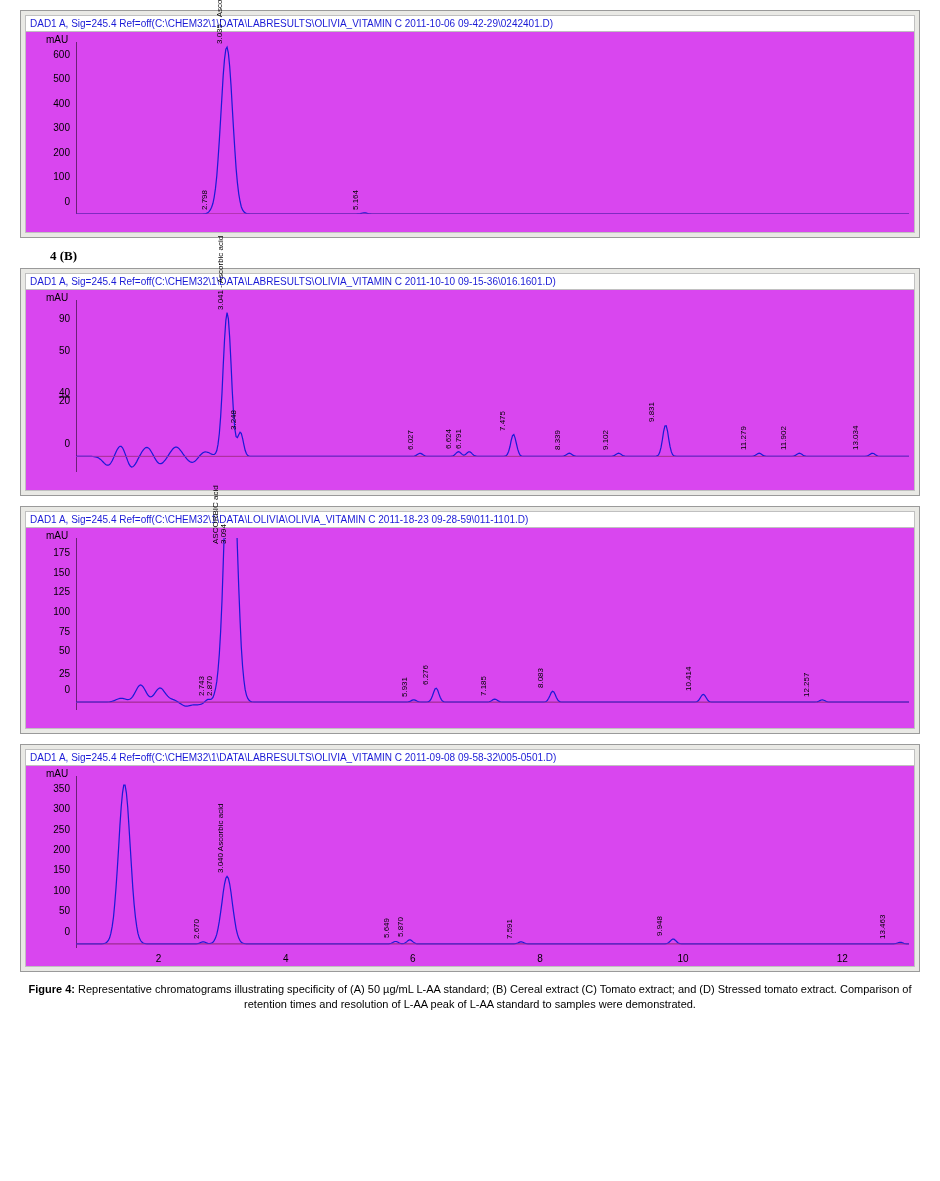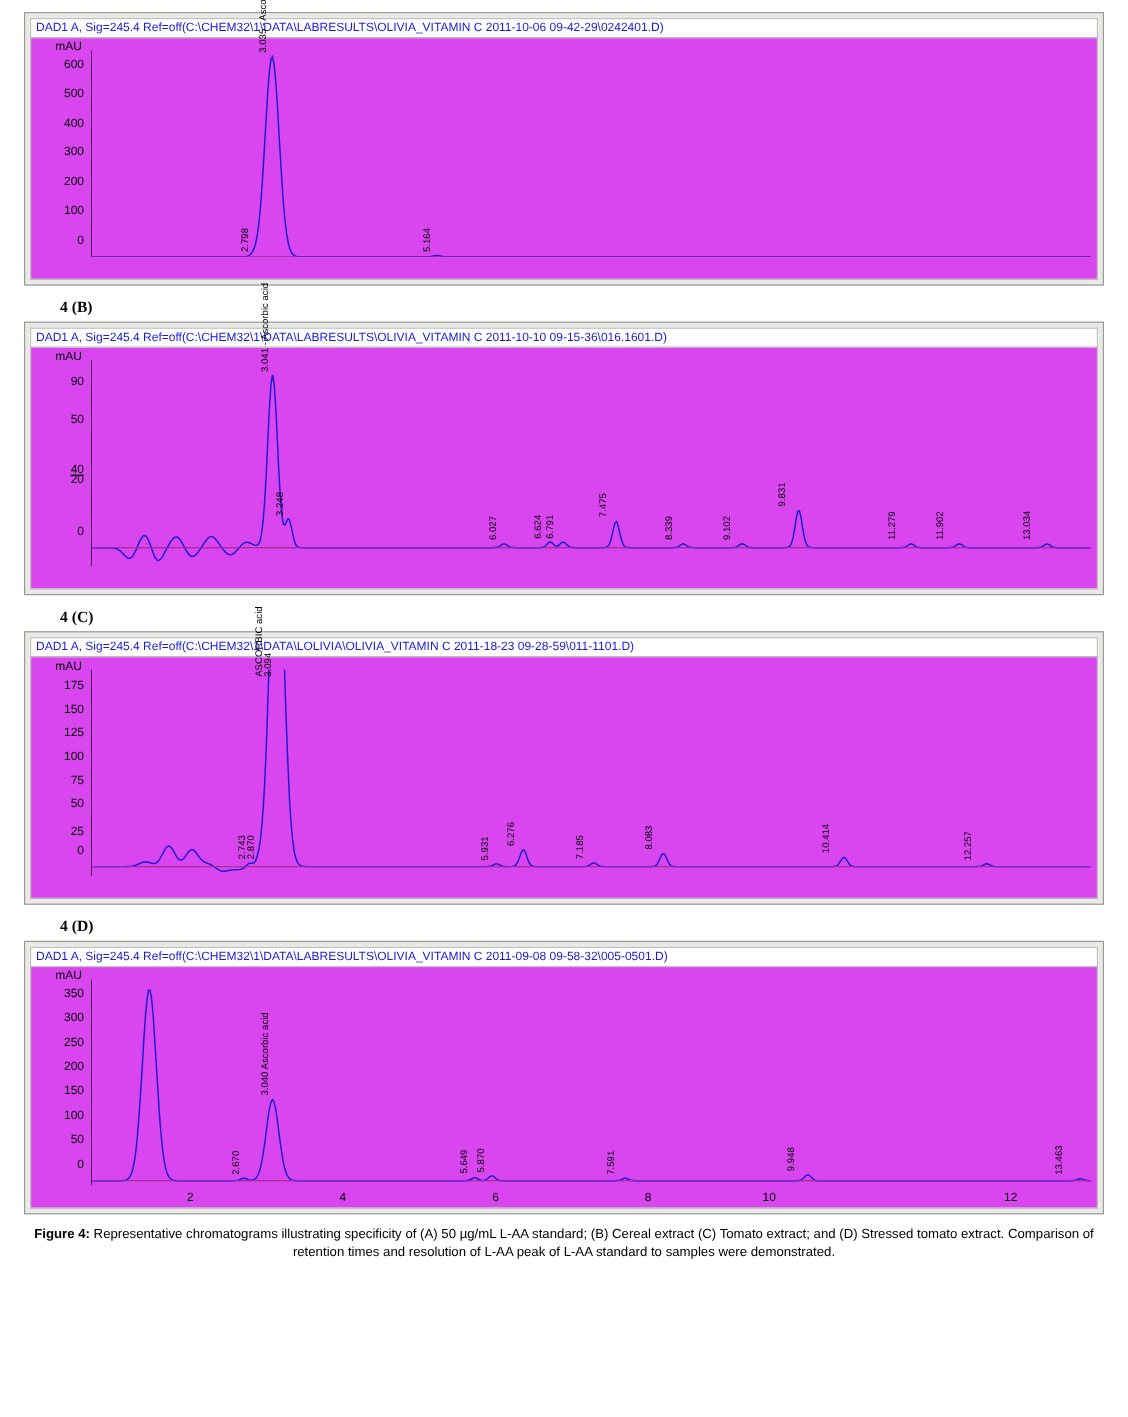--- a/index.html
+++ b/index.html
@@ -157,21 +157,20 @@
         <div class="peak-label" style="left: 437.18px; bottom: 41.3273px;">6.791</div>
         <div class="peak-label" style="left: 480.659px; bottom: 58.5273px;">7.475</div>
         <div class="peak-label" style="left: 535.58px; bottom: 39.7636px;">8.339</div>
         <div class="peak-label" style="left: 584.081px; bottom: 39.7636px;">9.102</div>
         <div class="peak-label" style="left: 630.42px; bottom: 67.9091px;">9.831</div>
         <div class="peak-label" style="left: 722.464px; bottom: 39.7636px;">11.279</div>
         <div class="peak-label" style="left: 762.065px; bottom: 39.7636px;">11.902</div>
         <div class="peak-label" style="left: 834.022px; bottom: 39.7636px;">13.034</div>
       </div>
     </div>
-    <div class="panel-label">4 (C)</div>
     <div class="chrom-frame">
       <div class="header-line">DAD1 A, Sig=245.4 Ref=off(C:\CHEM32\1\DATA\LOLIVIA\OLIVIA_VITAMIN C 2011-18-23 09-28-59\011-1101.D)</div>
       <div class="plot-area">
         <div class="y-axis-label">mAU</div>
         <div class="y-ticks">
           <div class="y-tick" style="bottom: 20.8182px;">0</div>
           <div class="y-tick" style="bottom: 37px;">25</div>
           <div class="y-tick" style="bottom: 59.9091px;">50</div>
           <div class="y-tick" style="bottom: 79.4545px;">75</div>
           <div class="y-tick" style="bottom: 99px;">100</div>
@@ -192,41 +191,40 @@
         <div class="peak-label" style="left: 202.177px; bottom: 183.618px;">3.094</div>
         <div class="peak-label" style="left: 194.177px; bottom: 183.618px;">ASCORBIC acid</div>
         <div class="peak-label" style="left: 382.513px; bottom: 31.1636px;">5.931</div>
         <div class="peak-label" style="left: 404.443px; bottom: 42.8909px;">6.276</div>
         <div class="peak-label" style="left: 462.225px; bottom: 31.9455px;">7.185</div>
         <div class="peak-label" style="left: 519.307px; bottom: 39.7636px;">8.083</div>
         <div class="peak-label" style="left: 667.479px; bottom: 36.6364px;">10.414</div>
         <div class="peak-label" style="left: 784.631px; bottom: 31.1636px;">12.257</div>
       </div>
     </div>
-    <div class="panel-label">4 (D)</div>
     <div class="chrom-frame">
       <div class="header-line">DAD1 A, Sig=245.4 Ref=off(C:\CHEM32\1\DATA\LABRESULTS\OLIVIA_VITAMIN C 2011-09-08 09-58-32\005-0501.D)</div>
       <div class="plot-area">
         <div class="y-axis-label">mAU</div>
         <div class="y-ticks">
           <div class="y-tick" style="bottom: 17.0952px;">0</div>
           <div class="y-tick" style="bottom: 37.5714px;">50</div>
           <div class="y-tick" style="bottom: 58.0476px;">100</div>
           <div class="y-tick" style="bottom: 78.5238px;">150</div>
           <div class="y-tick" style="bottom: 99px;">200</div>
           <div class="y-tick" style="bottom: 119.476px;">250</div>
           <div class="y-tick" style="bottom: 139.952px;">300</div>
           <div class="y-tick" style="bottom: 160.429px; text-align: right;">350</div>
         </div>
         <div class="x-ticks">
           <div class="x-tick" style="left: 82.6357px;">2</div>
           <div class="x-tick" style="left: 209.767px;">4</div>
           <div class="x-tick" style="left: 336.899px;">6</div>
           <div class="x-tick" style="left: 464.031px;">8</div>
-          <div class="x-tick" style="left: 565px;">10</div>
+          <div class="x-tick" style="left: 607px;">10</div>
           <div class="x-tick" style="left: 718.295px; margin-left: 48px;">12</div>
         </div>
         <div class="chart-svg">
           <svg viewBox="0 0 820 172" preserveAspectRatio="none">
     <line x1="0" y1="0" x2="0" y2="172" stroke="#000" stroke-width="1"></line>
     <line x1="0" y1="167.9" x2="820" y2="167.9" stroke="#000" stroke-width="0.5"></line>
     <path d="M 0.0 167.9 L 1.3 167.9 L 2.5 167.9 L 3.8 167.9 L 5.1 167.9 L 6.4 167.9 L 7.6 167.9 L 8.9 167.9 L 10.2 167.9 L 11.4 167.9 L 12.7 167.9 L 14.0 167.9 L 15.3 167.9 L 16.5 167.9 L 17.8 167.9 L 19.1 167.9 L 20.3 167.9 L 21.6 167.9 L 22.9 167.9 L 24.2 167.9 L 25.4 167.8 L 26.7 167.7 L 28.0 167.5 L 29.2 167.0 L 30.5 166.1 L 31.8 164.5 L 33.1 161.8 L 34.3 157.4 L 35.6 150.7 L 36.9 141.1 L 38.1 128.1 L 39.4 111.6 L 40.7 92.2 L 42.0 71.0 L 43.2 49.9 L 44.5 31.0 L 45.8 16.8 L 47.0 9.2 L 48.3 9.2 L 49.6 16.8 L 50.9 31.0 L 52.1 49.9 L 53.4 71.0 L 54.7 92.2 L 55.9 111.6 L 57.2 128.1 L 58.5 141.1 L 59.8 150.7 L 61.0 157.4 L 62.3 161.8 L 63.6 164.5 L 64.8 166.1 L 66.1 167.0 L 67.4 167.5 L 68.7 167.7 L 69.9 167.8 L 71.2 167.9 L 72.5 167.9 L 73.7 167.9 L 75.0 167.9 L 76.3 167.9 L 77.6 167.9 L 78.8 167.9 L 80.1 167.9 L 81.4 167.9 L 82.6 167.9 L 83.9 167.9 L 85.2 167.9 L 86.4 167.9 L 87.7 167.9 L 89.0 167.9 L 90.3 167.9 L 91.5 167.9 L 92.8 167.9 L 94.1 167.9 L 95.3 167.9 L 96.6 167.9 L 97.9 167.9 L 99.2 167.9 L 100.4 167.9 L 101.7 167.9 L 103.0 167.9 L 104.2 167.9 L 105.5 167.9 L 106.8 167.9 L 108.1 167.9 L 109.3 167.9 L 110.6 167.9 L 111.9 167.9 L 113.1 167.9 L 114.4 167.9 L 115.7 167.9 L 117.0 167.9 L 118.2 167.8 L 119.5 167.7 L 120.8 167.4 L 122.0 166.9 L 123.3 166.3 L 124.6 165.9 L 125.9 165.9 L 127.1 166.3 L 128.4 166.9 L 129.7 167.3 L 130.9 167.5 L 132.2 167.4 L 133.5 167.0 L 134.8 166.2 L 136.0 164.6 L 137.3 162.1 L 138.6 158.2 L 139.8 152.6 L 141.1 145.2 L 142.4 136.2 L 143.7 126.3 L 144.9 116.5 L 146.2 108.0 L 147.5 102.3 L 148.7 100.3 L 150.0 102.3 L 151.3 108.0 L 152.6 116.5 L 153.8 126.3 L 155.1 136.2 L 156.4 145.2 L 157.6 152.6 L 158.9 158.2 L 160.2 162.1 L 161.5 164.6 L 162.7 166.2 L 164.0 167.0 L 165.3 167.5 L 166.5 167.7 L 167.8 167.8 L 169.1 167.9 L 170.4 167.9 L 171.6 167.9 L 172.9 167.9 L 174.2 167.9 L 175.4 167.9 L 176.7 167.9 L 178.0 167.9 L 179.3 167.9 L 180.5 167.9 L 181.8 167.9 L 183.1 167.9 L 184.3 167.9 L 185.6 167.9 L 186.9 167.9 L 188.2 167.9 L 189.4 167.9 L 190.7 167.9 L 192.0 167.9 L 193.2 167.9 L 194.5 167.9 L 195.8 167.9 L 197.1 167.9 L 198.3 167.9 L 199.6 167.9 L 200.9 167.9 L 202.1 167.9 L 203.4 167.9 L 204.7 167.9 L 206.0 167.9 L 207.2 167.9 L 208.5 167.9 L 209.8 167.9 L 211.0 167.9 L 212.3 167.9 L 213.6 167.9 L 214.9 167.9 L 216.1 167.9 L 217.4 167.9 L 218.7 167.9 L 219.9 167.9 L 221.2 167.9 L 222.5 167.9 L 223.8 167.9 L 225.0 167.9 L 226.3 167.9 L 227.6 167.9 L 228.8 167.9 L 230.1 167.9 L 231.4 167.9 L 232.7 167.9 L 233.9 167.9 L 235.2 167.9 L 236.5 167.9 L 237.7 167.9 L 239.0 167.9 L 240.3 167.9 L 241.6 167.9 L 242.8 167.9 L 244.1 167.9 L 245.4 167.9 L 246.6 167.9 L 247.9 167.9 L 249.2 167.9 L 250.4 167.9 L 251.7 167.9 L 253.0 167.9 L 254.3 167.9 L 255.5 167.9 L 256.8 167.9 L 258.1 167.9 L 259.3 167.9 L 260.6 167.9 L 261.9 167.9 L 263.2 167.9 L 264.4 167.9 L 265.7 167.9 L 267.0 167.9 L 268.2 167.9 L 269.5 167.9 L 270.8 167.9 L 272.1 167.9 L 273.3 167.9 L 274.6 167.9 L 275.9 167.9 L 277.1 167.9 L 278.4 167.9 L 279.7 167.9 L 281.0 167.9 L 282.2 167.9 L 283.5 167.9 L 284.8 167.9 L 286.0 167.9 L 287.3 167.9 L 288.6 167.9 L 289.9 167.9 L 291.1 167.9 L 292.4 167.9 L 293.7 167.9 L 294.9 167.9 L 296.2 167.9 L 297.5 167.9 L 298.8 167.9 L 300.0 167.9 L 301.3 167.9 L 302.6 167.9 L 303.8 167.9 L 305.1 167.9 L 306.4 167.9 L 307.7 167.8 L 308.9 167.7 L 310.2 167.3 L 311.5 166.7 L 312.7 166.0 L 314.0 165.5 L 315.3 165.5 L 316.6 166.0 L 317.8 166.7 L 319.1 167.3 L 320.4 167.6 L 321.6 167.7 L 322.9 167.5 L 324.2 166.8 L 325.5 165.9 L 326.7 164.7 L 328.0 163.9 L 329.3 163.9 L 330.5 164.7 L 331.8 165.9 L 333.1 166.8 L 334.4 167.5 L 335.6 167.8 L 336.9 167.9 L 338.2 167.9 L 339.4 167.9 L 340.7 167.9 L 342.0 167.9 L 343.3 167.9 L 344.5 167.9 L 345.8 167.9 L 347.1 167.9 L 348.3 167.9 L 349.6 167.9 L 350.9 167.9 L 352.2 167.9 L 353.4 167.9 L 354.7 167.9 L 356.0 167.9 L 357.2 167.9 L 358.5 167.9 L 359.8 167.9 L 361.1 167.9 L 362.3 167.9 L 363.6 167.9 L 364.9 167.9 L 366.1 167.9 L 367.4 167.9 L 368.7 167.9 L 370.0 167.9 L 371.2 167.9 L 372.5 167.9 L 373.8 167.9 L 375.0 167.9 L 376.3 167.9 L 377.6 167.9 L 378.9 167.9 L 380.1 167.9 L 381.4 167.9 L 382.7 167.9 L 383.9 167.9 L 385.2 167.9 L 386.5 167.9 L 387.8 167.9 L 389.0 167.9 L 390.3 167.9 L 391.6 167.9 L 392.8 167.9 L 394.1 167.9 L 395.4 167.9 L 396.7 167.9 L 397.9 167.9 L 399.2 167.9 L 400.5 167.9 L 401.7 167.9 L 403.0 167.9 L 404.3 167.9 L 405.6 167.9 L 406.8 167.9 L 408.1 167.9 L 409.4 167.9 L 410.6 167.9 L 411.9 167.9 L 413.2 167.9 L 414.4 167.9 L 415.7 167.9 L 417.0 167.9 L 418.3 167.9 L 419.5 167.9 L 420.8 167.9 L 422.1 167.9 L 423.3 167.9 L 424.6 167.9 L 425.9 167.9 L 427.2 167.9 L 428.4 167.9 L 429.7 167.9 L 431.0 167.8 L 432.2 167.7 L 433.5 167.4 L 434.8 167.0 L 436.1 166.4 L 437.3 165.9 L 438.6 165.9 L 439.9 166.3 L 441.1 166.9 L 442.4 167.4 L 443.7 167.7 L 445.0 167.8 L 446.2 167.9 L 447.5 167.9 L 448.8 167.9 L 450.0 167.9 L 451.3 167.9 L 452.6 167.9 L 453.9 167.9 L 455.1 167.9 L 456.4 167.9 L 457.7 167.9 L 458.9 167.9 L 460.2 167.9 L 461.5 167.9 L 462.8 167.9 L 464.0 167.9 L 465.3 167.9 L 466.6 167.9 L 467.8 167.9 L 469.1 167.9 L 470.4 167.9 L 471.7 167.9 L 472.9 167.9 L 474.2 167.9 L 475.5 167.9 L 476.7 167.9 L 478.0 167.9 L 479.3 167.9 L 480.6 167.9 L 481.8 167.9 L 483.1 167.9 L 484.4 167.9 L 485.6 167.9 L 486.9 167.9 L 488.2 167.9 L 489.5 167.9 L 490.7 167.9 L 492.0 167.9 L 493.3 167.9 L 494.5 167.9 L 495.8 167.9 L 497.1 167.9 L 498.4 167.9 L 499.6 167.9 L 500.9 167.9 L 502.2 167.9 L 503.4 167.9 L 504.7 167.9 L 506.0 167.9 L 507.3 167.9 L 508.5 167.9 L 509.8 167.9 L 511.1 167.9 L 512.3 167.9 L 513.6 167.9 L 514.9 167.9 L 516.2 167.9 L 517.4 167.9 L 518.7 167.9 L 520.0 167.9 L 521.2 167.9 L 522.5 167.9 L 523.8 167.9 L 525.1 167.9 L 526.3 167.9 L 527.6 167.9 L 528.9 167.9 L 530.1 167.9 L 531.4 167.9 L 532.7 167.9 L 534.0 167.9 L 535.2 167.9 L 536.5 167.9 L 537.8 167.9 L 539.0 167.9 L 540.3 167.9 L 541.6 167.9 L 542.9 167.9 L 544.1 167.9 L 545.4 167.9 L 546.7 167.9 L 547.9 167.9 L 549.2 167.9 L 550.5 167.9 L 551.8 167.9 L 553.0 167.9 L 554.3 167.9 L 555.6 167.9 L 556.8 167.9 L 558.1 167.9 L 559.4 167.9 L 560.7 167.9 L 561.9 167.9 L 563.2 167.9 L 564.5 167.9 L 565.7 167.9 L 567.0 167.9 L 568.3 167.9 L 569.6 167.9 L 570.8 167.9 L 572.1 167.9 L 573.4 167.9 L 574.6 167.9 L 575.9 167.9 L 577.2 167.9 L 578.4 167.9 L 579.7 167.8 L 581.0 167.7 L 582.3 167.3 L 583.5 166.5 L 584.8 165.3 L 586.1 163.9 L 587.3 163.1 L 588.6 163.2 L 589.9 164.2 L 591.2 165.5 L 592.4 166.7 L 593.7 167.4 L 595.0 167.7 L 596.2 167.9 L 597.5 167.9 L 598.8 167.9 L 600.1 167.9 L 601.3 167.9 L 602.6 167.9 L 603.9 167.9 L 605.1 167.9 L 606.4 167.9 L 607.7 167.9 L 609.0 167.9 L 610.2 167.9 L 611.5 167.9 L 612.8 167.9 L 614.0 167.9 L 615.3 167.9 L 616.6 167.9 L 617.9 167.9 L 619.1 167.9 L 620.4 167.9 L 621.7 167.9 L 622.9 167.9 L 624.2 167.9 L 625.5 167.9 L 626.8 167.9 L 628.0 167.9 L 629.3 167.9 L 630.6 167.9 L 631.8 167.9 L 633.1 167.9 L 634.4 167.9 L 635.7 167.9 L 636.9 167.9 L 638.2 167.9 L 639.5 167.9 L 640.7 167.9 L 642.0 167.9 L 643.3 167.9 L 644.6 167.9 L 645.8 167.9 L 647.1 167.9 L 648.4 167.9 L 649.6 167.9 L 650.9 167.9 L 652.2 167.9 L 653.5 167.9 L 654.7 167.9 L 656.0 167.9 L 657.3 167.9 L 658.5 167.9 L 659.8 167.9 L 661.1 167.9 L 662.4 167.9 L 663.6 167.9 L 664.9 167.9 L 666.2 167.9 L 667.4 167.9 L 668.7 167.9 L 670.0 167.9 L 671.3 167.9 L 672.5 167.9 L 673.8 167.9 L 675.1 167.9 L 676.3 167.9 L 677.6 167.9 L 678.9 167.9 L 680.2 167.9 L 681.4 167.9 L 682.7 167.9 L 684.0 167.9 L 685.2 167.9 L 686.5 167.9 L 687.8 167.9 L 689.1 167.9 L 690.3 167.9 L 691.6 167.9 L 692.9 167.9 L 694.1 167.9 L 695.4 167.9 L 696.7 167.9 L 698.0 167.9 L 699.2 167.9 L 700.5 167.9 L 701.8 167.9 L 703.0 167.9 L 704.3 167.9 L 705.6 167.9 L 706.9 167.9 L 708.1 167.9 L 709.4 167.9 L 710.7 167.9 L 711.9 167.9 L 713.2 167.9 L 714.5 167.9 L 715.8 167.9 L 717.0 167.9 L 718.3 167.9 L 719.6 167.9 L 720.8 167.9 L 722.1 167.9 L 723.4 167.9 L 724.7 167.9 L 725.9 167.9 L 727.2 167.9 L 728.5 167.9 L 729.7 167.9 L 731.0 167.9 L 732.3 167.9 L 733.6 167.9 L 734.8 167.9 L 736.1 167.9 L 737.4 167.9 L 738.6 167.9 L 739.9 167.9 L 741.2 167.9 L 742.4 167.9 L 743.7 167.9 L 745.0 167.9 L 746.3 167.9 L 747.5 167.9 L 748.8 167.9 L 750.1 167.9 L 751.3 167.9 L 752.6 167.9 L 753.9 167.9 L 755.2 167.9 L 756.4 167.9 L 757.7 167.9 L 759.0 167.9 L 760.2 167.9 L 761.5 167.9 L 762.8 167.9 L 764.1 167.9 L 765.3 167.9 L 766.6 167.9 L 767.9 167.9 L 769.1 167.9 L 770.4 167.9 L 771.7 167.9 L 773.0 167.9 L 774.2 167.9 L 775.5 167.9 L 776.8 167.9 L 778.0 167.9 L 779.3 167.9 L 780.6 167.9 L 781.9 167.9 L 783.1 167.9 L 784.4 167.9 L 785.7 167.9 L 786.9 167.9 L 788.2 167.9 L 789.5 167.9 L 790.8 167.9 L 792.0 167.9 L 793.3 167.9 L 794.6 167.9 L 795.8 167.9 L 797.1 167.9 L 798.4 167.9 L 799.7 167.9 L 800.9 167.9 L 802.2 167.9 L 803.5 167.9 L 804.7 167.8 L 806.0 167.7 L 807.3 167.4 L 808.6 167.0 L 809.8 166.5 L 811.1 166.3 L 812.4 166.4 L 813.6 166.8 L 814.9 167.3 L 816.2 167.6 L 817.5 167.8 L 818.7 167.9 L 820.0 167.9" fill="none" stroke="#1a1ad6" stroke-width="1.2"></path>
     <line x1="0" y1="167.9" x2="820" y2="167.9" stroke="#e83ab8" stroke-width="1" opacity="0.5"></line>
   </svg>
         </div>

